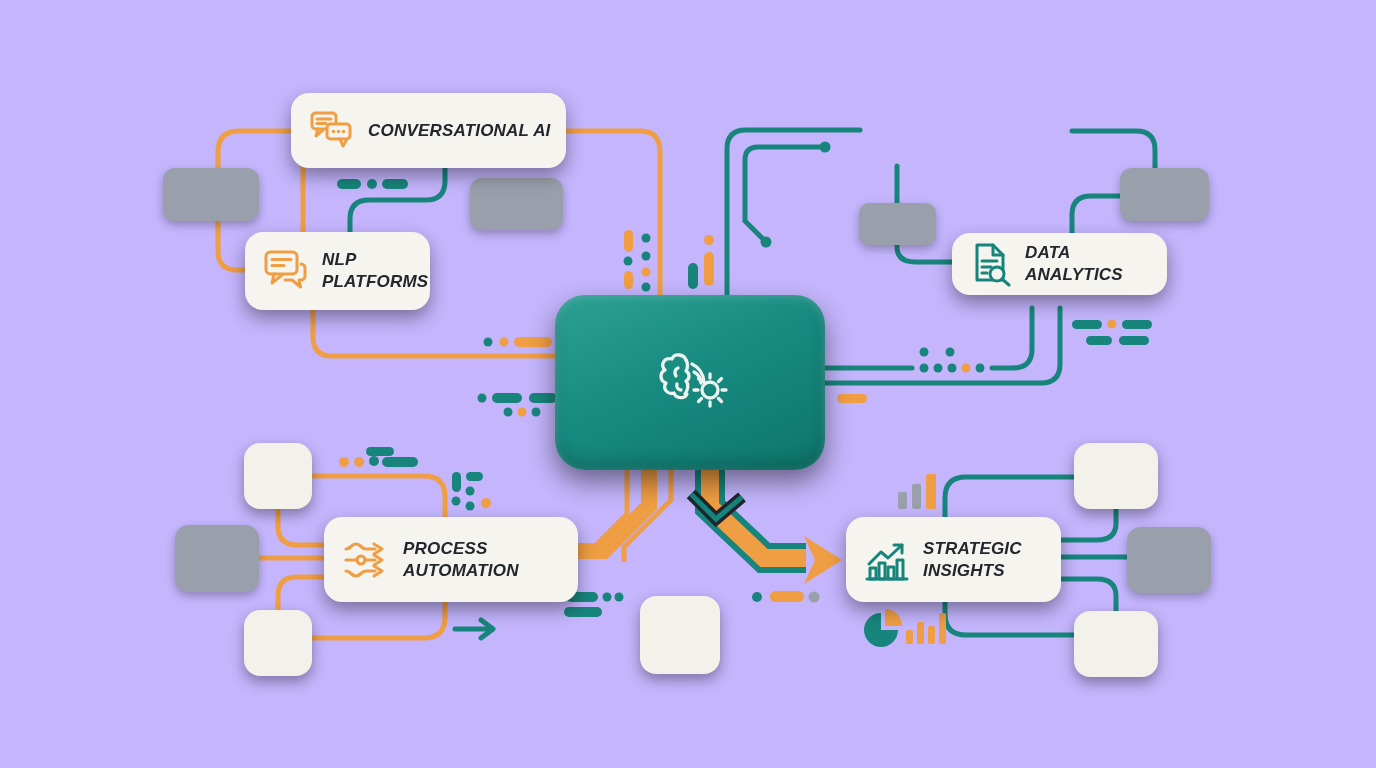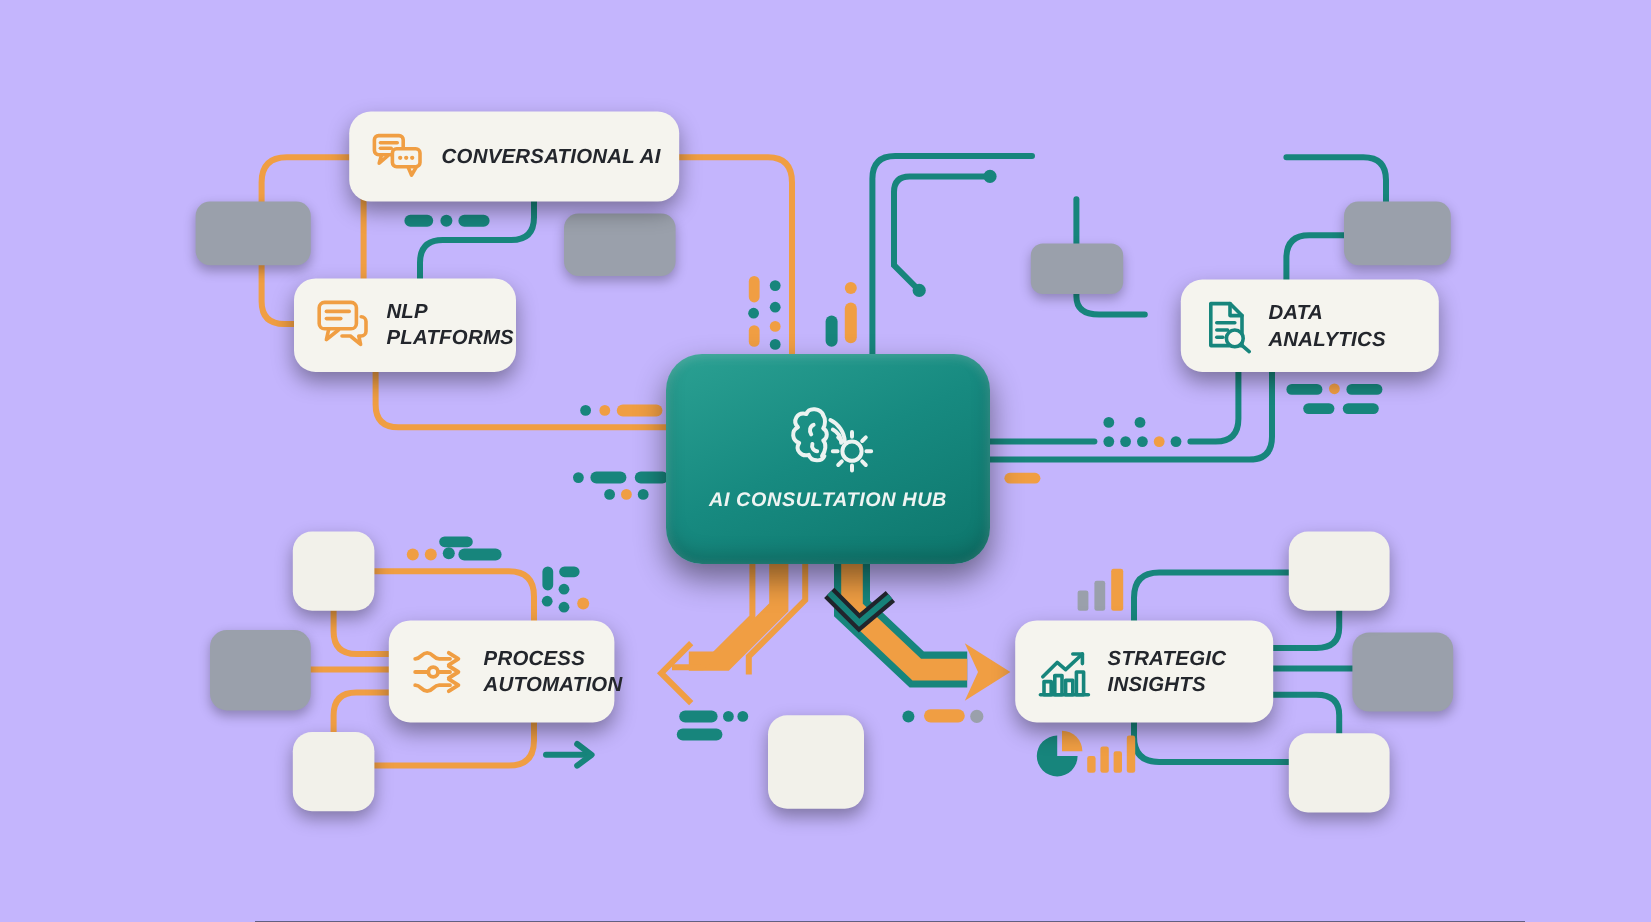--- a/index.html
+++ b/index.html
@@ -206,36 +206,36 @@
         <line x1="9" y1="10.5" x2="28" y2="10.5"></line>
         <line x1="9" y1="16.5" x2="21" y2="16.5"></line>
         <path d="M11 25 L9 34 L19 26"></path>
         <path d="M38 15 a4 4 0 0 1 4 4 v8 a4 4 0 0 1 -4 4 h-2 l1.5 7 -8.5 -7 h-7"></path>
       </g>
     </svg>
     <div class="label">NLP PLATFORMS</div>
   </div>
 
 
-  <div class="card" style="left:984px;top:233px;width:215px;height:77px;">
+  <div class="card" style="left:952px;top:233px;width:215px;height:62px;">
     <svg width="42" height="46" viewBox="0 0 42 46">
       <g fill="none" stroke="#17857c" stroke-width="3" stroke-linecap="round" stroke-linejoin="round">
         <path d="M7 4 h16 l10 10 v25 h-26 z"></path>
         <path d="M23 4 v10 h10"></path>
         <line x1="12" y1="20" x2="27" y2="20"></line>
         <line x1="12" y1="26" x2="21" y2="26"></line>
         <line x1="12" y1="32" x2="17" y2="32"></line>
         <circle cx="27" cy="33" r="7" fill="#f5f4ee"></circle>
         <line x1="32" y1="38" x2="39" y2="44"></line>
       </g>
     </svg>
     <div class="label">DATA ANALYTICS</div>
   </div>
 
-  <div class="card" style="left:324px;top:517px;width:188px;height:85px;">
+  <div class="card" style="left:324px;top:517px;width:254px;height:85px;">
     <svg width="48" height="44" viewBox="0 0 48 44">
       <g fill="none" stroke="#f09e43" stroke-width="3.2" stroke-linecap="round" stroke-linejoin="round">
         <path d="M4 11 c5 0 5 -5 10 -5 s5 5 10 5 h9"></path>
         <path d="M32 6 l8 5 -8 5"></path>
         <path d="M4 22 h10"></path>
           <circle cx="19" cy="22" r="4"></circle>
           <path d="M23 22 h10"></path>
         <path d="M32 17 l8 5 -8 5"></path>
         <path d="M4 33 c5 0 5 5 10 5 s5 -5 10 -5 h9"></path>
         <path d="M32 28 l8 5 -8 5"></path>
@@ -265,16 +265,15 @@
         <path d="M36 10 c-2 -6 -12 -7 -14 -1 c-8 -2 -12 6 -7 11 c-6 3 -5 11 1 13 c-4 6 2 12 8 10 c2 6 11 6 13 1"></path>
         <path d="M36 10 c2 3 2 8 0 11 c4 2 4 8 0 10 c3 3 2 9 -1 13"></path>
         <path d="M28 18 c-3 1 -4 5 -2 8"></path>
         <path d="M27 34 c-1 3 1 6 4 6"></path>
         <path d="M44 22 a13 13 0 0 1 7 11"></path>
         <path d="M42 14 a21 21 0 0 1 12 18"></path>
         <circle cx="60" cy="40" r="8"></circle>
         <path d="M60 28 v-4 M60 52 v4 M48 40 h-4 M72 40 h4 M51.5 31.5 l-3 -3 M68.5 48.5 l3 3 M68.5 31.5 l3 -3 M51.5 48.5 l-3 3"></path>
       </g>
     </svg>
-    <div class="hub-label">AI CONSULTATION HUB</div>
   </div>
 
 </div>
 
 </body></html>

